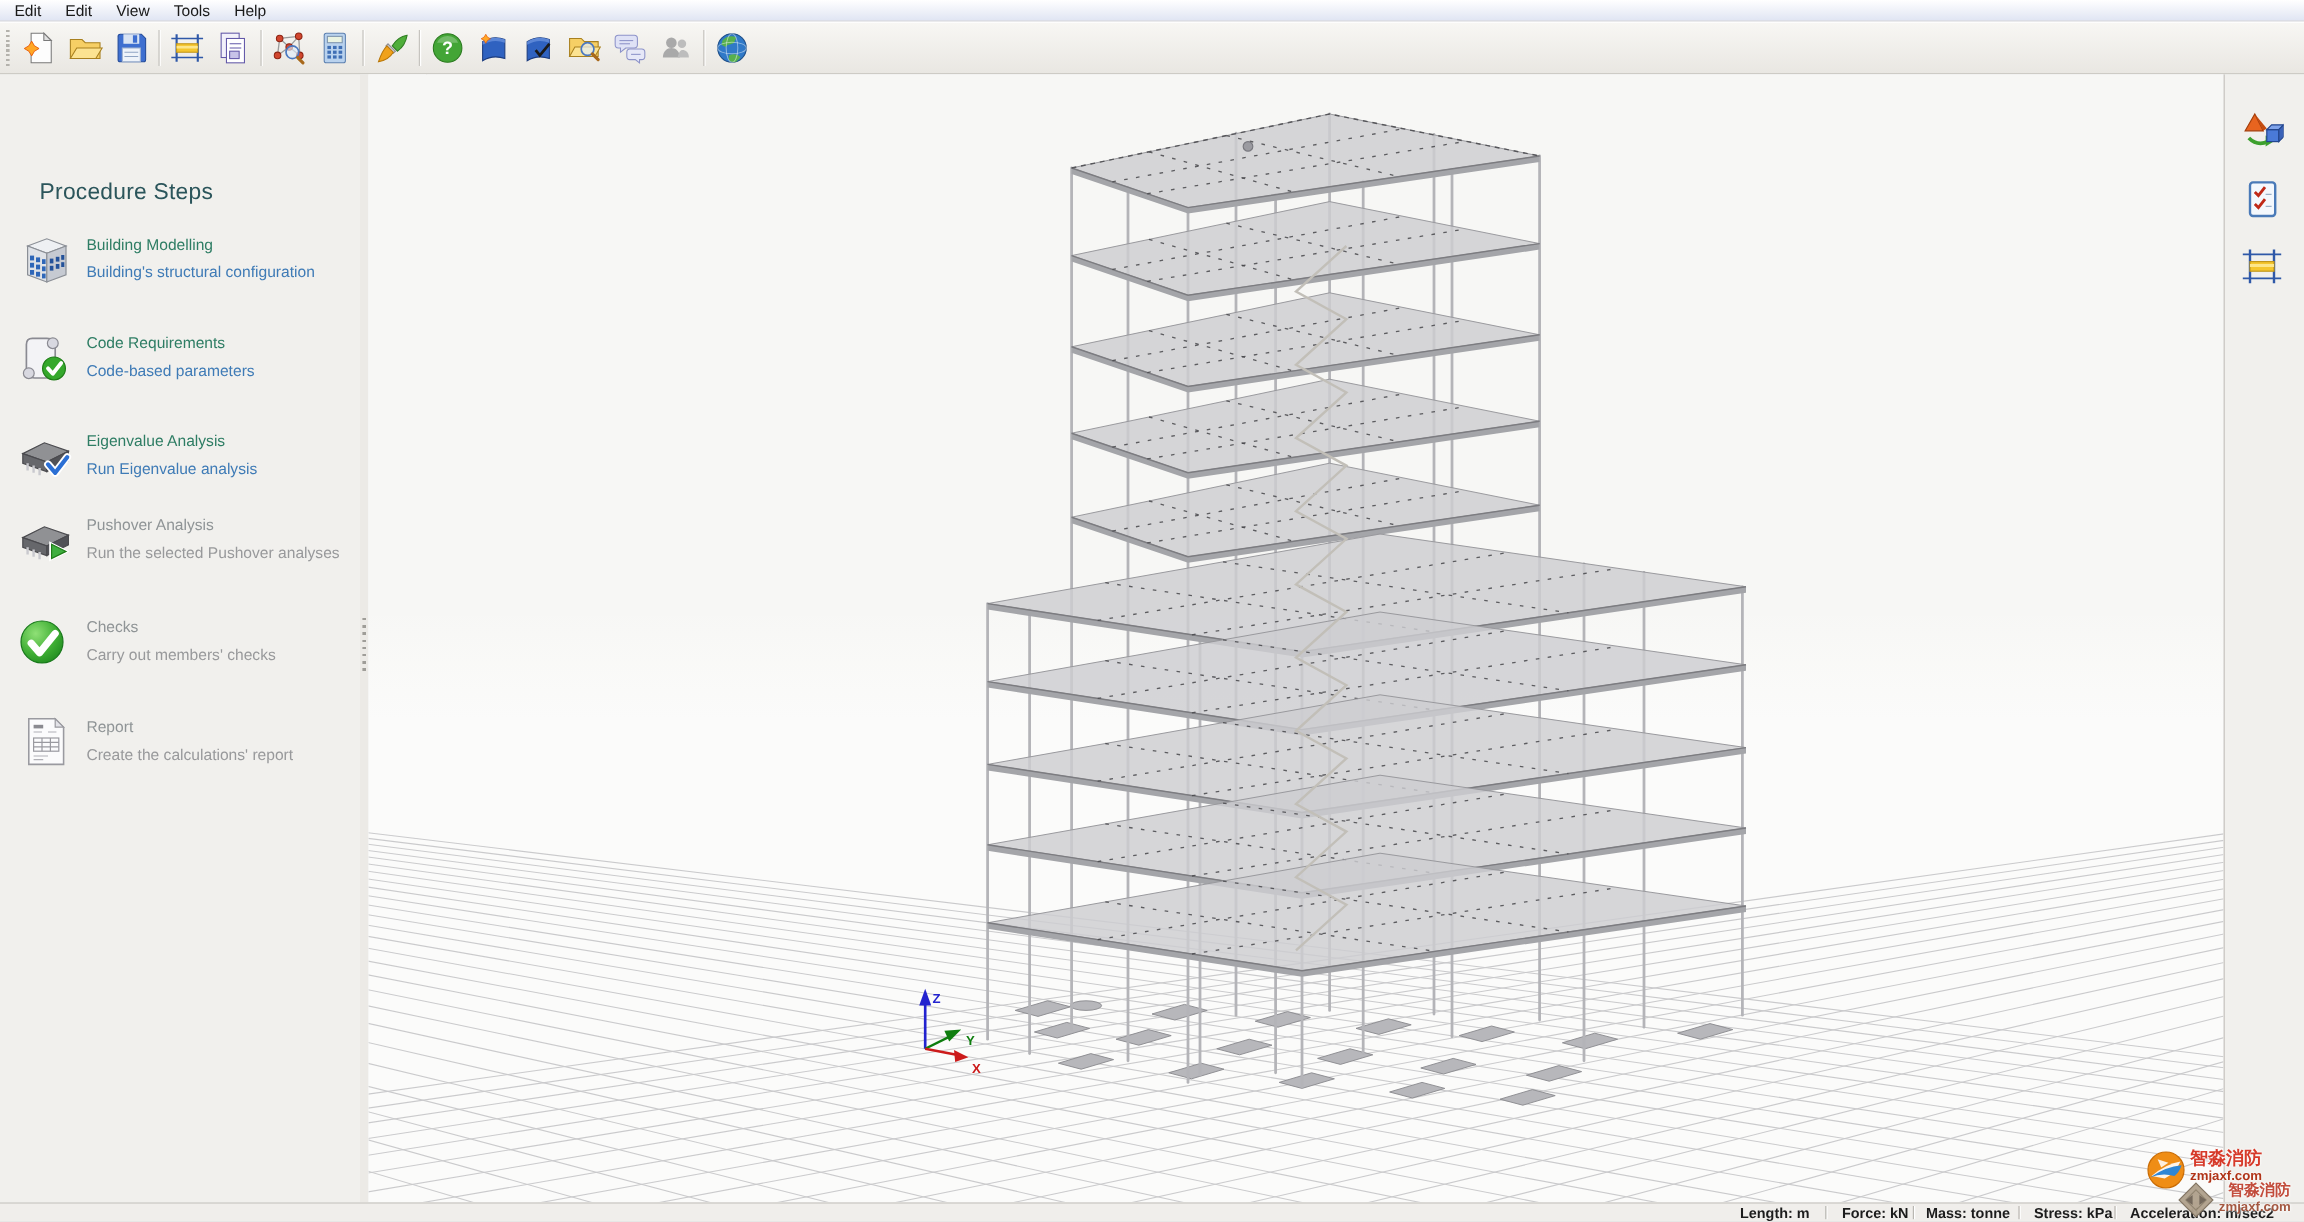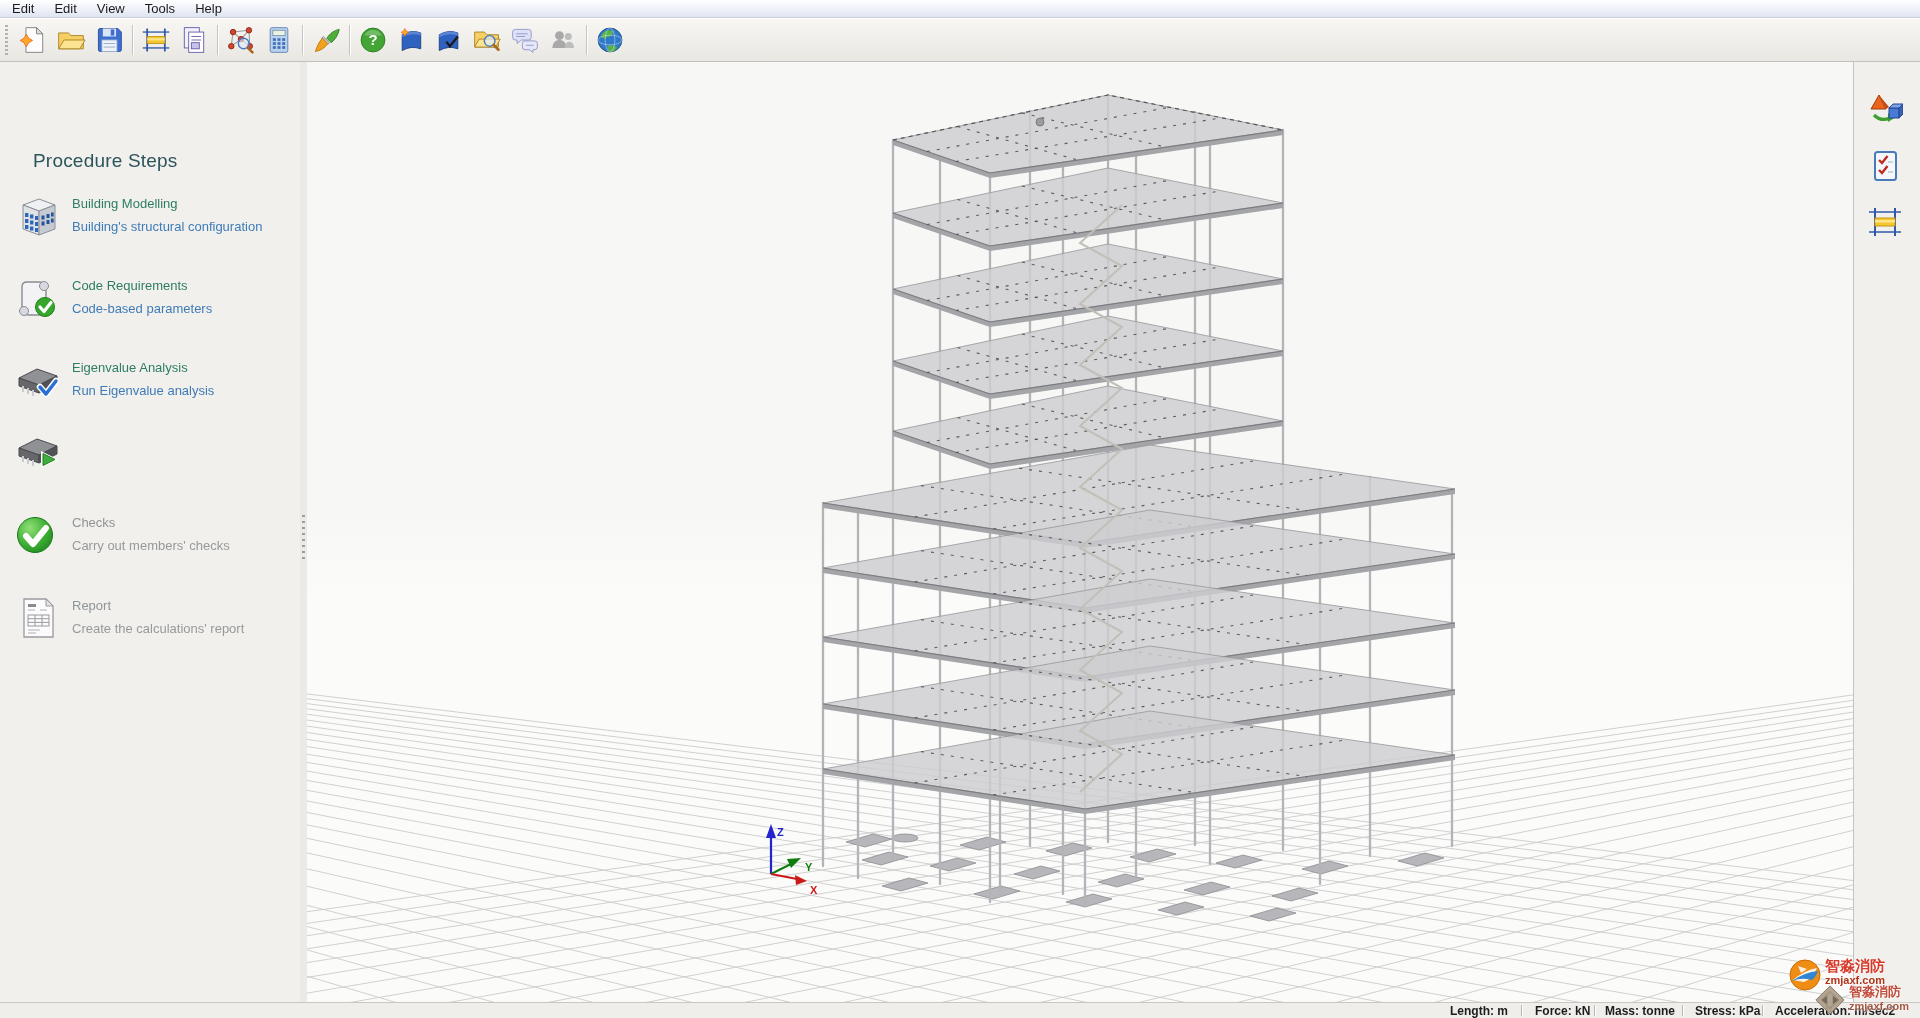--- a/index.html
+++ b/index.html
@@ -42,21 +42,21 @@
   .rbtn:first-child{margin-top:30px;}
   
   .statusbar{position:absolute;left:0;top:1002px;width:100%;height:16px;background:#f0eeeb;
            border-top:1px solid #c9c7c2;box-sizing:border-box;z-index:2;}
   .sb-field{position:absolute;top:1px;font-size:12px;font-weight:bold;color:#1c1c1c;white-space:nowrap;}
   .sb-sep{position:absolute;top:2px;width:1px;height:11px;background:#b9b7b2;box-shadow:1px 0 0 #ffffff;}
   
   .watermark{position:absolute;z-index:10;pointer-events:none;display:flex;align-items:flex-start;}
   .wm1{left:1788px;top:958px;}
   .wm2{left:1814px;top:984px;opacity:.95;}
-  .wm-texts{margin-left:3px;}
+  .wm-texts{margin-left:3px;text-align:right;}
   .wm-brand{font-size:15px;font-weight:bold;color:#d63a2a;line-height:16px;
             text-shadow:0 0 2px #fff,0 0 2px #fff;}
   .wm-domain{font-size:11px;font-weight:bold;color:#b03418;line-height:12px;
             text-shadow:0 0 2px #fff,0 0 2px #fff;}
   .wm2 .wm-brand{font-size:13px;color:#c04433;}
   .wm2 .wm-domain{color:#a05038;}
 </style>
 </head>
 <body>
 
@@ -317,20 +317,24 @@
           <g stroke="#c9c9ce" stroke-width="2">
             <line x1="9" y1="30" x2="9" y2="36"></line>
               <line x1="14" y1="32" x2="14" y2="38"></line>
               <line x1="19" y1="34" x2="19" y2="40"></line>
             <line x1="30" y1="33" x2="30" y2="39"></line>
               <line x1="36" y1="30" x2="36" y2="36"></line>
           </g>
           <polygon points="27,25 44,33.5 27,42" fill="#ffffff"></polygon>
           <polygon points="29,27.5 41,33.5 29,39.5" fill="#3fae3f" stroke="#1f7d18"></polygon>
         </svg>
+      </div>
+      <div class="step-text">
+        <div class="step-title">Pushover Analysis</div>
+        <div class="step-sub">Run the selected Pushover analyses</div>
       </div>
     </div>
 
     <div class="step disabled" style="top:449px">
       <div class="step-icon">
         <svg width="48" height="48" viewBox="0 0 48 48">
           <defs>
             <radialGradient id="gc" cx="35%" cy="30%" r="80%">
               <stop offset="0%" stop-color="#8fe076"></stop>
                 <stop offset="60%" stop-color="#3fae34"></stop>

